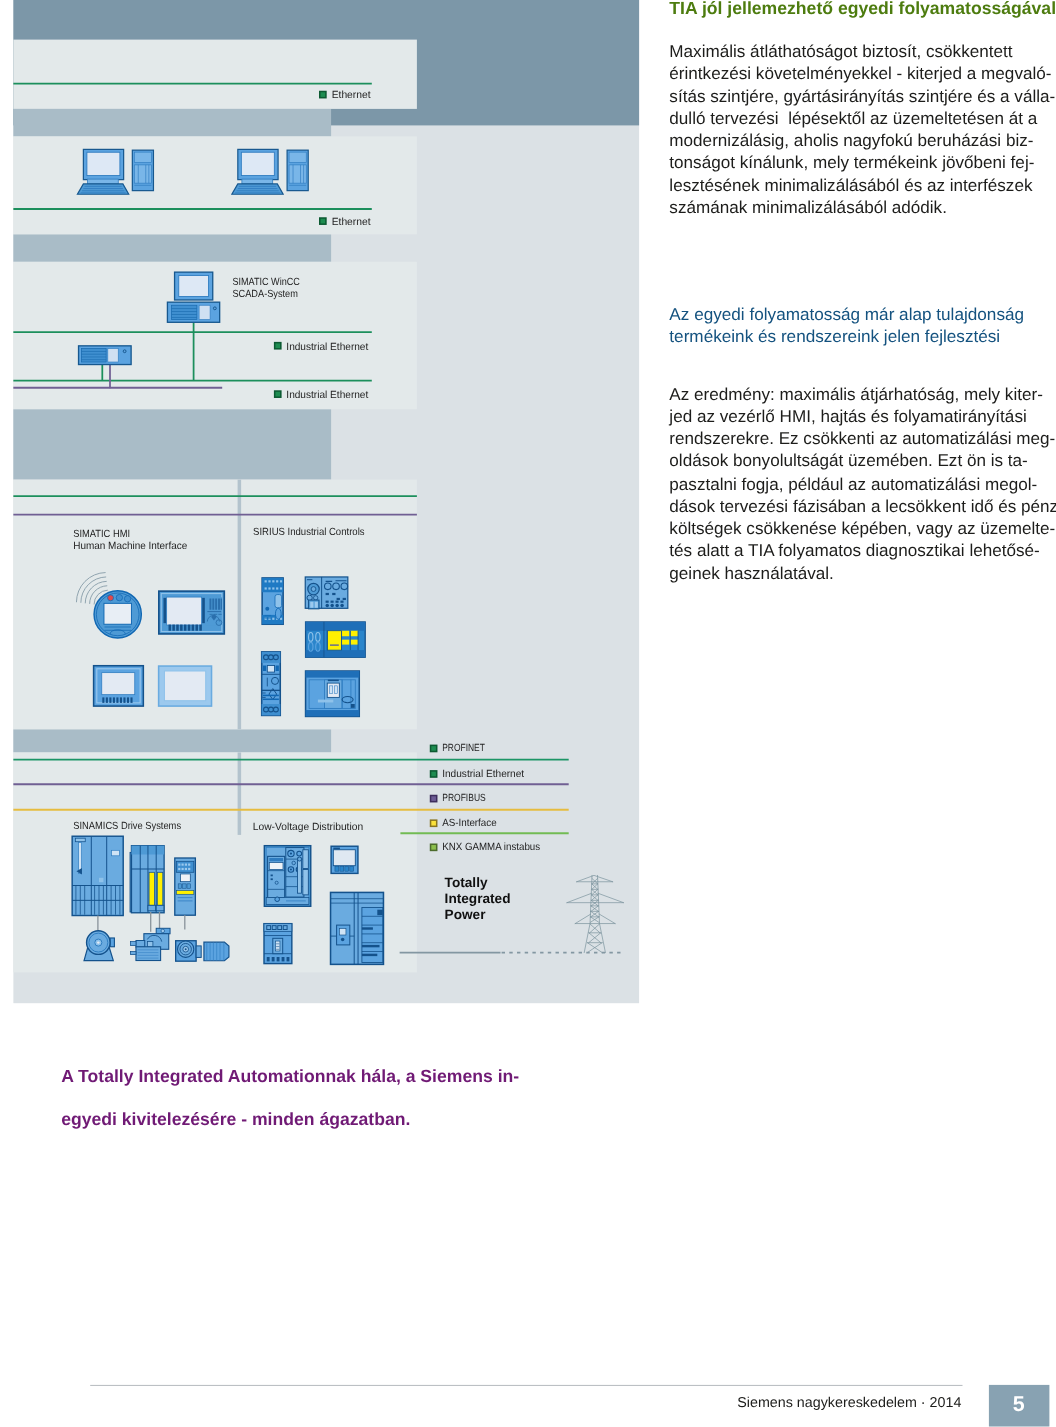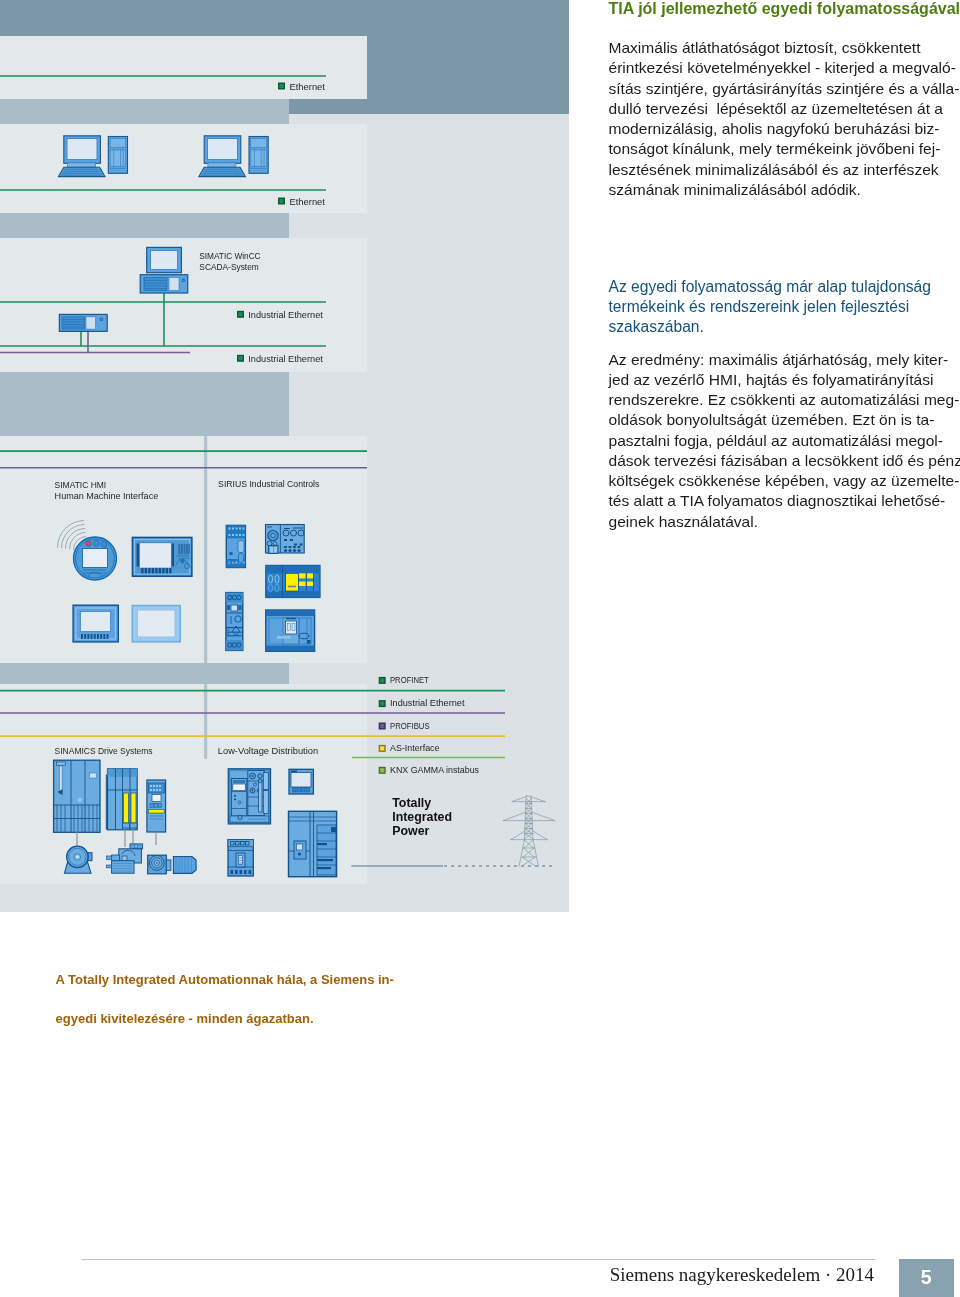--- a/index.html
+++ b/index.html
@@ -10,33 +10,33 @@
   .txtcol{position:absolute;left:608.5px;top:0;width:352px;}
   .t-title{color:#4d7c0f;font-weight:bold;font-size:16px;line-height:20.4px;position:absolute;top:-1.5px;left:0;white-space:nowrap;}
   .t-body{color:#1d1d1b;font-size:15.55px;line-height:20.25px;position:absolute;left:0;}
   .t-blue{color:#14527f;font-weight:normal;font-size:15.6px;line-height:20.4px;position:absolute;left:0;}
   .t-body div,.t-blue div{white-space:pre;}
   #p1{top:38.2px;}
   #hl{top:276.5px;}
   #p2{top:349.6px;}
 
   
-  .bottom-head{position:absolute;left:55.6px;top:959.6px;width:620px;color:#a16207;
-               font-size:13px;font-weight:bold;line-height:39.3px;}
+  .bottom-head{position:absolute;left:55.6px;top:959.6px;width:620px;color:#701a75;
+               font-size:16px;font-weight:bold;line-height:39.3px;}
   .bottom-head div{white-space:nowrap;}
 
   
   .footer-rule{position:absolute;left:82px;top:1259px;width:793px;height:1px;background:#bcc0c4;}
-  .footer-text{position:absolute;left:400px;top:1267.5px;width:474px;text-align:right;color:#1d1d1b;font-size:19px;line-height:13px;font-family:Liberation Serif, serif;}
+  .footer-text{position:absolute;left:400px;top:1267.5px;width:474px;text-align:right;color:#1d1d1b;font-size:13px;line-height:13px;}
   .footer-box{position:absolute;left:898.7px;top:1259px;width:55px;height:38px;background:#88a2b2;}
   .footer-num{position:absolute;left:898.7px;top:1259px;width:55px;height:38px;color:#ffffff;
               font-size:19.5px;font-weight:bold;display:flex;align-items:center;justify-content:center;padding-bottom:2px;box-sizing:border-box;}
 
   
-  .gfx{position:absolute;left:0;top:0;width:570px;height:913px;}
+  .gfx{position:absolute;left:12px;top:0;width:570px;height:913px;}
   .gfx svg{display:block;}
   .glabel{font-family:"Liberation Sans",sans-serif;font-size:9.45px;fill:#1f1f1f;}
   .tip{font-family:"Liberation Sans",sans-serif;font-size:12.4px;font-weight:bold;fill:#101010;}
 </style>
 </head>
 <body>
 
 <div id="page">
 
   <div class="gfx">
@@ -604,21 +604,20 @@
         <div>sítás szintjére, gyártásirányítás szintjére és a válla-</div>
         <div>dulló tervezési  lépésektől az üzemeltetésen át a</div>
         <div>modernizálásig, aholis nagyfokú beruházási biz-</div>
         <div>tonságot kínálunk, mely termékeink jövőbeni fej-</div>
         <div>lesztésének minimalizálásából és az interfészek</div>
         <div>számának minimalizálásából adódik.</div>
       </div>
     <div class="t-blue" id="hl">
         <div>Az egyedi folyamatosság már alap tulajdonság</div>
         <div>termékeink és rendszereink jelen fejlesztési</div>
-        <div>szakaszában.</div>
       </div>
     <div class="t-body" id="p2">
         <div>Az eredmény: maximális átjárhatóság, mely kiter-</div>
         <div>jed az vezérlő HMI, hajtás és folyamatirányítási</div>
         <div>rendszerekre. Ez csökkenti az automatizálási meg-</div>
         <div>oldások bonyolultságát üzemében. Ezt ön is ta-</div>
         <div>pasztalni fogja, például az automatizálási megol-</div>
         <div>dások tervezési fázisában a lecsökkent idő és pénz</div>
         <div>költségek csökkenése képében, vagy az üzemelte-</div>
         <div>tés alatt a TIA folyamatos diagnosztikai lehetősé-</div>

